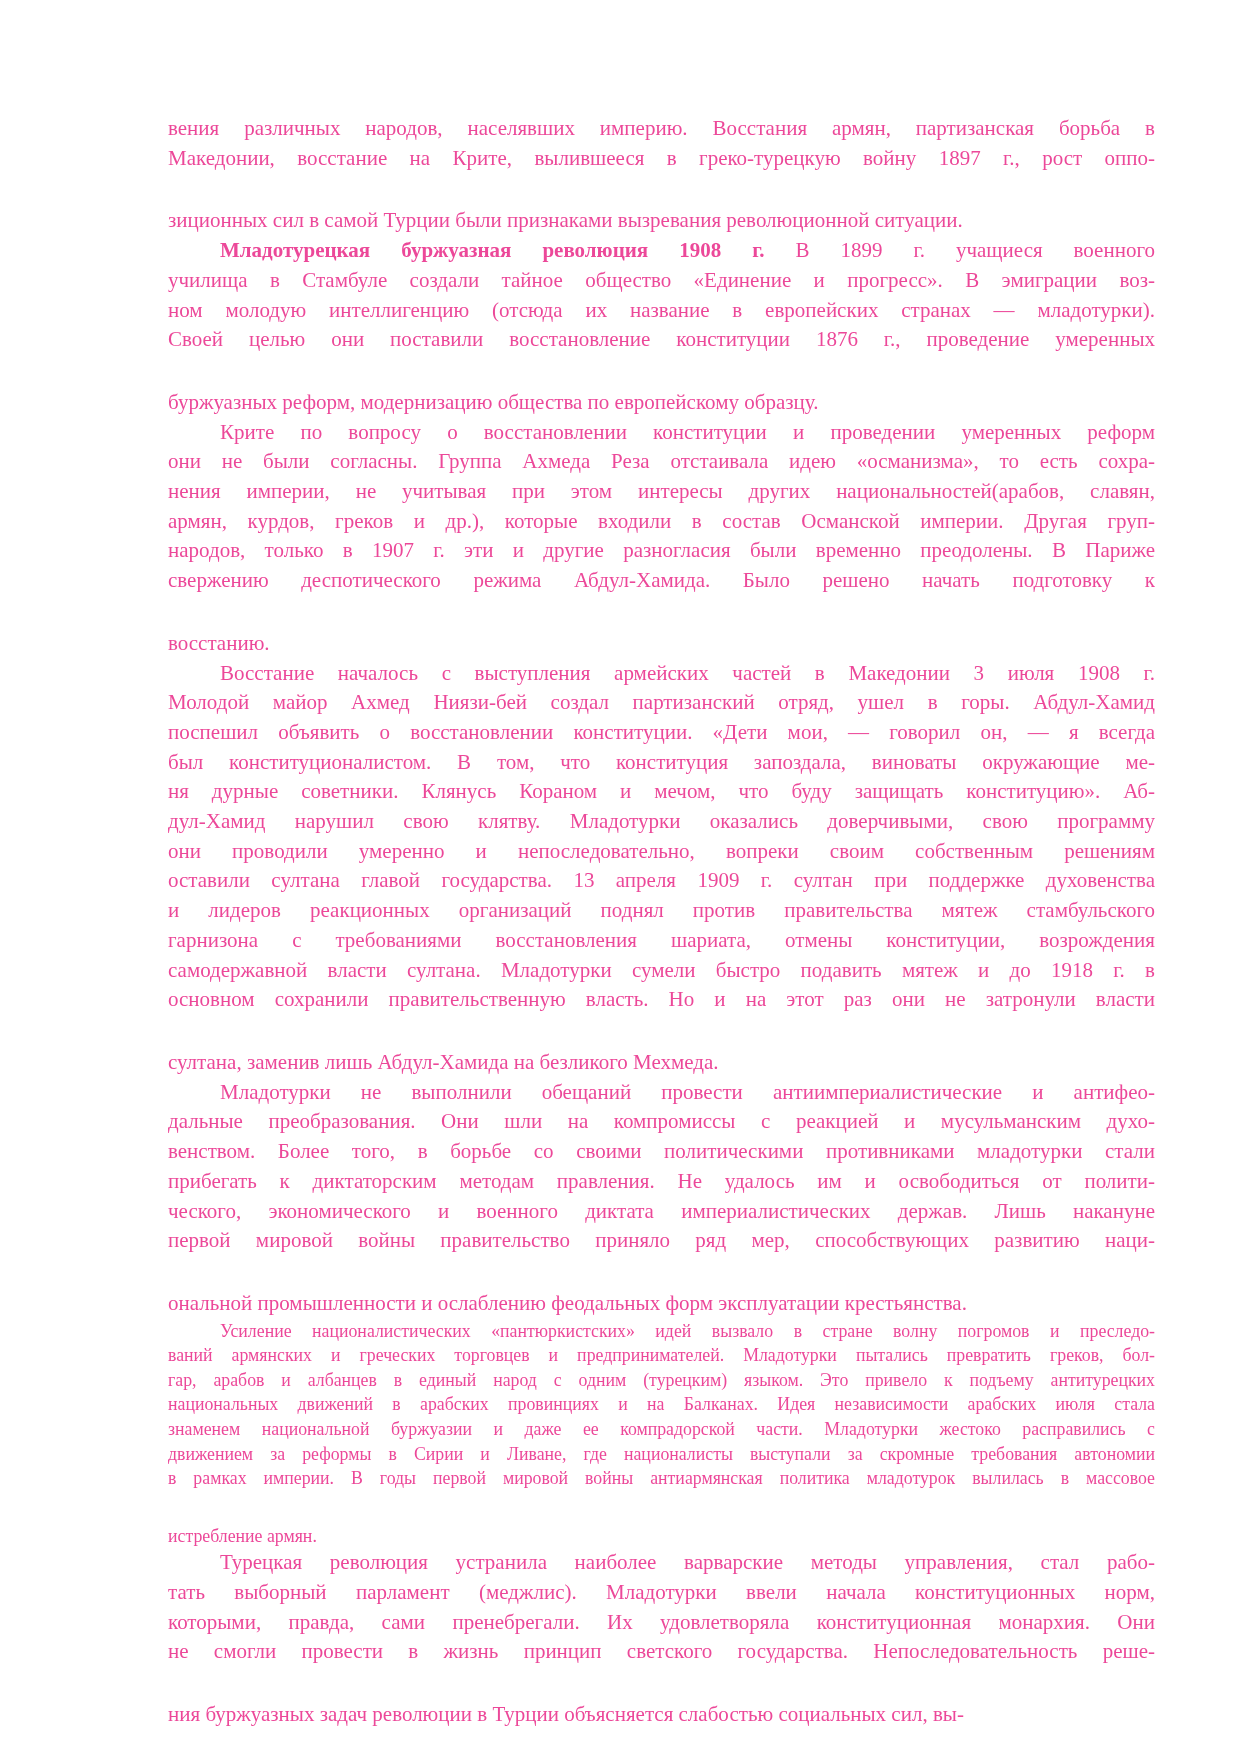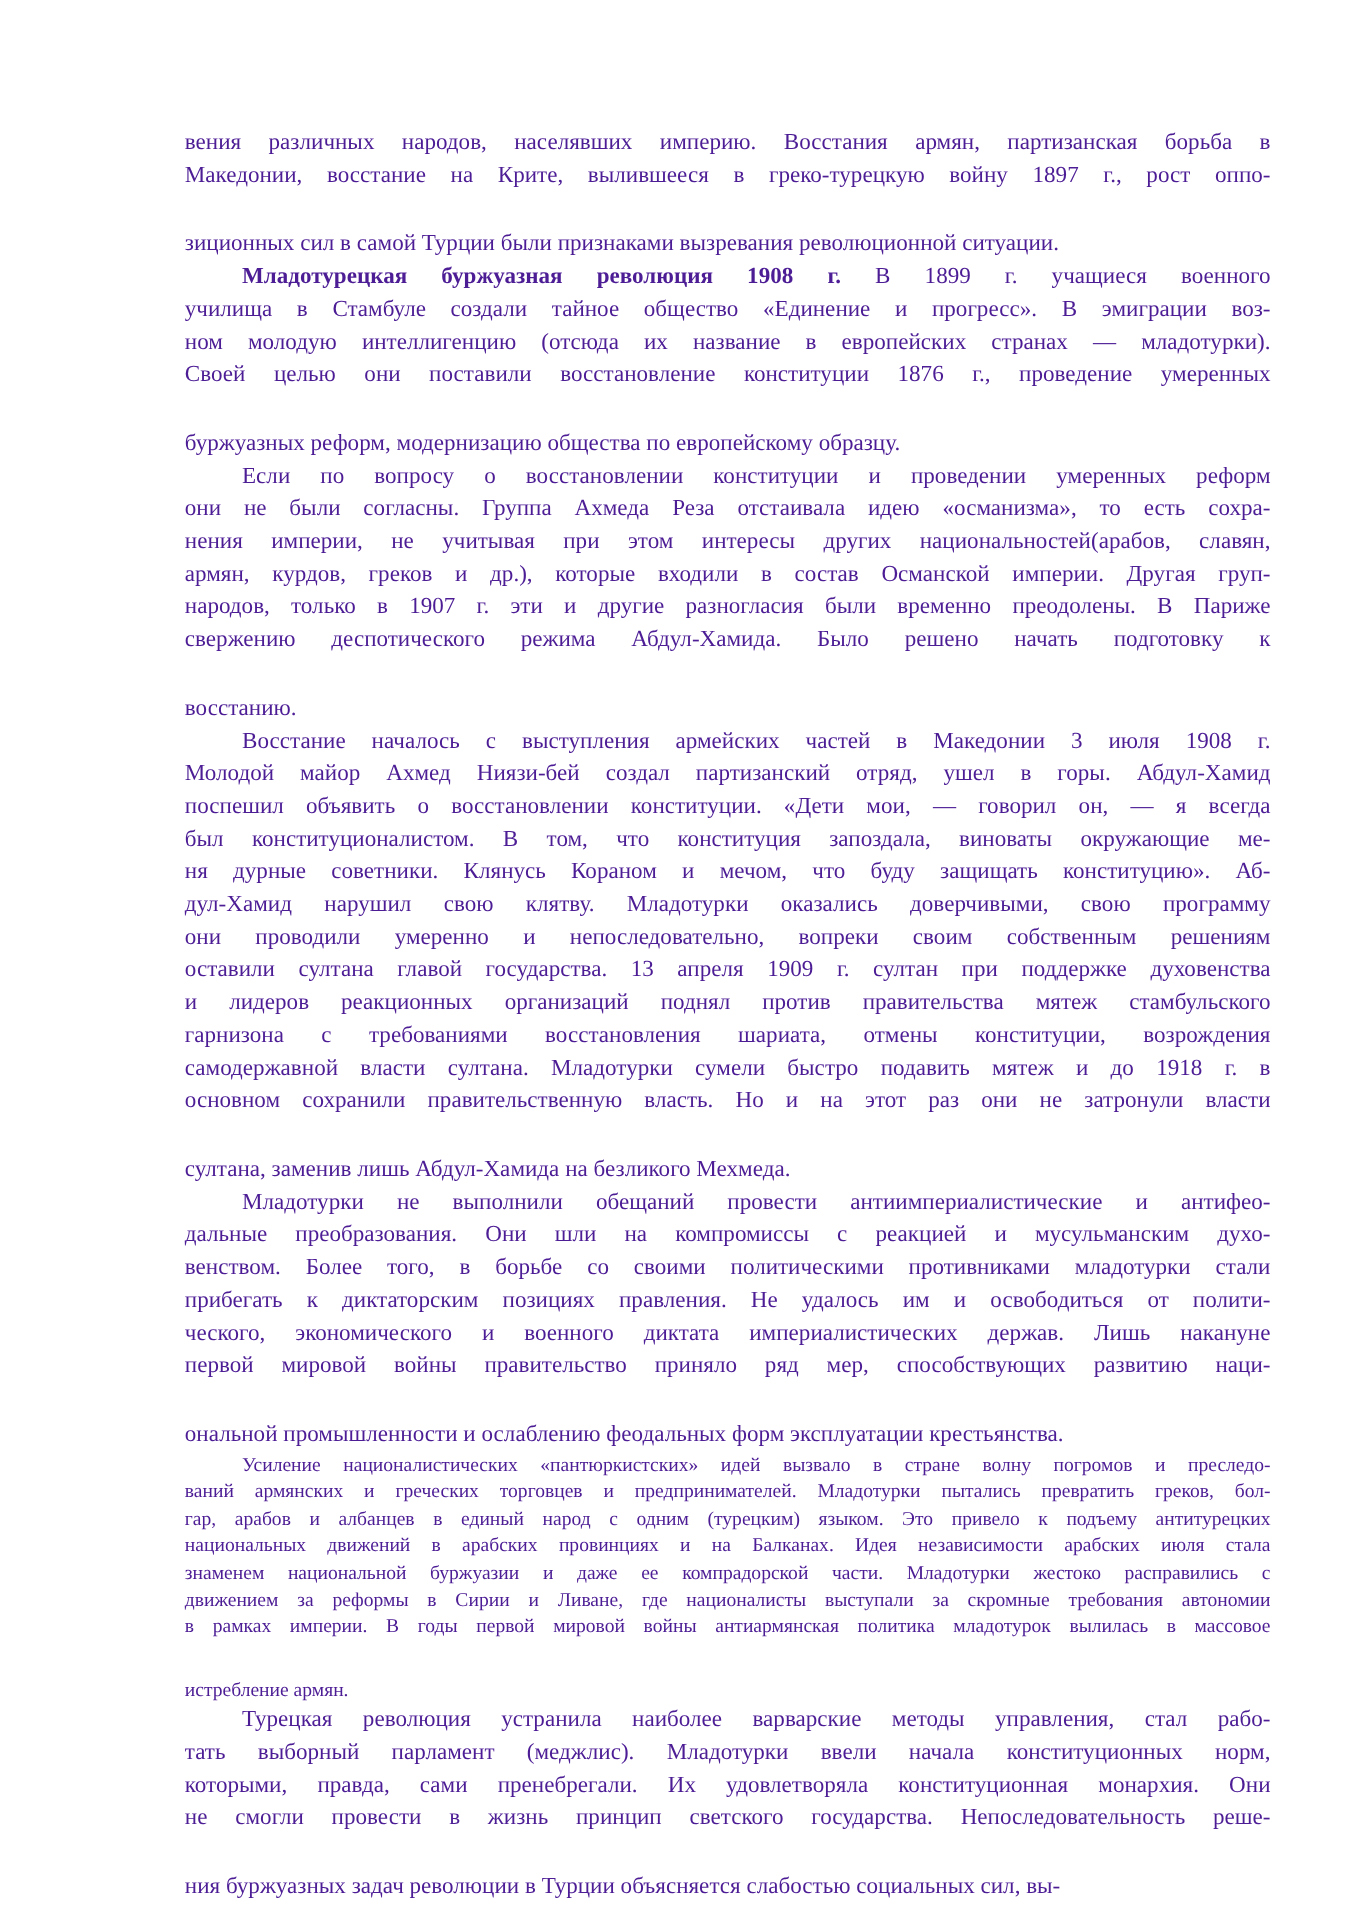--- a/index.html
+++ b/index.html
@@ -7,21 +7,21 @@
     padding: 0;
     background: #ffffff;
   }
   .page {
     position: relative;
     width: 1239px;
     height: 1754px;
     background: #ffffff;
     overflow: hidden;
     font-family: "Liberation Serif", "DejaVu Serif", serif;
-    color: #4c1d95;
+    color: #ec4899;
   }
   .page-body {
     position: absolute;
     left: 168px;
     top: 114px;
     width: 987px;
   }
   p.para {
     margin: 0;
     padding: 0;
@@ -49,21 +49,21 @@
         <span class="line last">зиционных сил в самой Турции были признаками вызревания революционной ситуации.</span>
       </p>
       <p class="para body">
         <span class="line indent"><strong>Младотурецкая буржуазная революция 1908 г.</strong> В 1899 г. учащиеся военного</span>
         <span class="line">училища в Стамбуле создали тайное общество «Единение и прогресс». В эмиграции воз-</span>
         <span class="line">ном молодую интеллигенцию (отсюда их название в европейских странах — младотурки).</span>
         <span class="line">Своей целью они поставили восстановление конституции 1876 г., проведение умеренных</span>
         <span class="line last">буржуазных реформ, модернизацию общества по европейскому образцу.</span>
       </p>
       <p class="para body">
-        <span class="line indent">Если по вопросу о восстановлении конституции и проведении умеренных реформ</span>
+        <span class="line indent">Крите по вопросу о восстановлении конституции и проведении умеренных реформ</span>
         <span class="line">они не были согласны. Группа Ахмеда Реза отстаивала идею «османизма», то есть сохра-</span>
         <span class="line">нения империи, не учитывая при этом интересы других национальностей(арабов, славян,</span>
         <span class="line">армян, курдов, греков и др.), которые входили в состав Османской империи. Другая груп-</span>
         <span class="line">народов, только в 1907 г. эти и другие разногласия были временно преодолены. В Париже</span>
         <span class="line">свержению деспотического режима Абдул-Хамида. Было решено начать подготовку к</span>
         <span class="line last">восстанию.</span>
       </p>
       <p class="para body">
         <span class="line indent">Восстание началось с выступления армейских частей в Македонии 3 июля 1908 г.</span>
         <span class="line">Молодой майор Ахмед Ниязи-бей создал партизанский отряд, ушел в горы. Абдул-Хамид</span>
@@ -76,21 +76,21 @@
         <span class="line">и лидеров реакционных организаций поднял против правительства мятеж стамбульского</span>
         <span class="line">гарнизона с требованиями восстановления шариата, отмены конституции, возрождения</span>
         <span class="line">самодержавной власти султана. Младотурки сумели быстро подавить мятеж и до 1918 г. в</span>
         <span class="line">основном сохранили правительственную власть. Но и на этот раз они не затронули власти</span>
         <span class="line last">султана, заменив лишь Абдул-Хамида на безликого Мехмеда.</span>
       </p>
       <p class="para body">
         <span class="line indent">Младотурки не выполнили обещаний провести антиимпериалистические и антифео-</span>
         <span class="line">дальные преобразования. Они шли на компромиссы с реакцией и мусульманским духо-</span>
         <span class="line">венством. Более того, в борьбе со своими политическими противниками младотурки стали</span>
-        <span class="line">прибегать к диктаторским позициях правления. Не удалось им и освободиться от полити-</span>
+        <span class="line">прибегать к диктаторским методам правления. Не удалось им и освободиться от полити-</span>
         <span class="line">ческого, экономического и военного диктата империалистических держав. Лишь накануне</span>
         <span class="line">первой мировой войны правительство приняло ряд мер, способствующих развитию наци-</span>
         <span class="line last">ональной промышленности и ослаблению феодальных форм эксплуатации крестьянства.</span>
       </p>
       <p class="para small">
         <span class="line indent">Усиление националистических «пантюркистских» идей вызвало в стране волну погромов и преследо-</span>
         <span class="line">ваний армянских и греческих торговцев и предпринимателей. Младотурки пытались превратить греков, бол-</span>
         <span class="line">гар, арабов и албанцев в единый народ с одним (турецким) языком. Это привело к подъему антитурецких</span>
         <span class="line">национальных движений в арабских провинциях и на Балканах. Идея независимости арабских июля стала</span>
         <span class="line">знаменем национальной буржуазии и даже ее компрадорской части. Младотурки жестоко расправились с</span>

